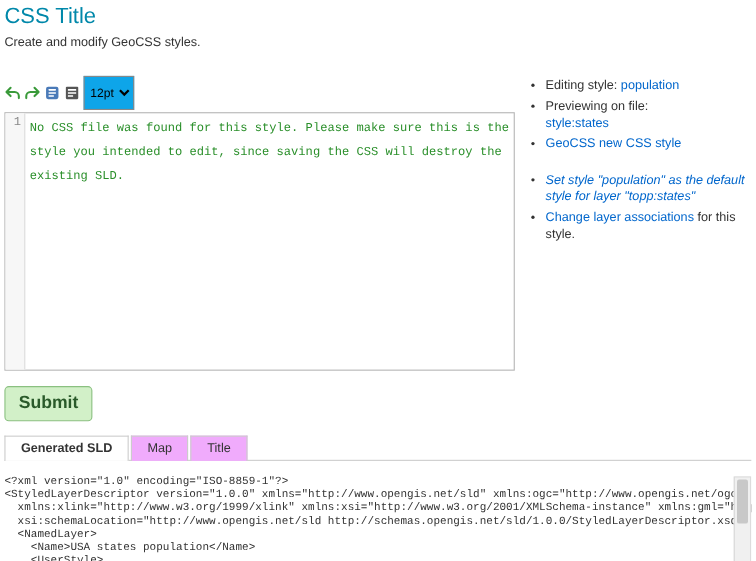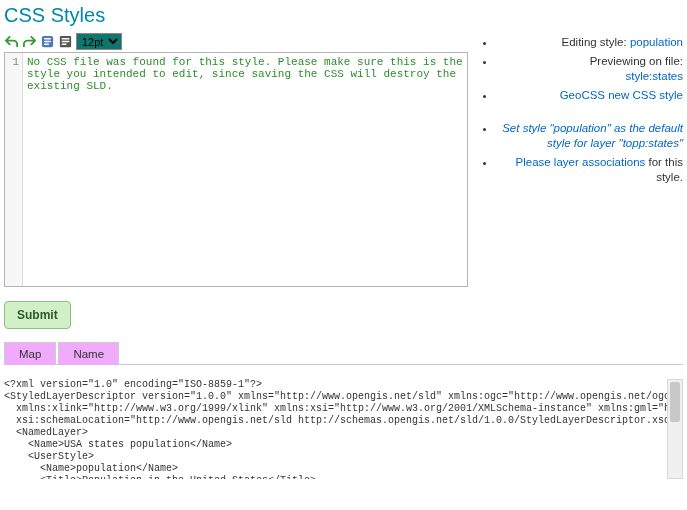--- a/index.html
+++ b/index.html
@@ -2,52 +2,53 @@
 <html><head>
 <meta charset="utf-8">
 <style>
   * { box-sizing: border-box; margin: 0; padding: 0; }
   body { font-family: Arial, Helvetica, sans-serif; font-size: 12px; color: #333; background: #fff; width: 687px; }
   .page { padding: 0 4px 0 4px; }
   h1.title { color: #0088aa; font-size: 20px; font-weight: normal; padding: 4px 0 6px 0; }
   .subtitle { font-size: 11.5px; color: #333; margin-bottom: 24px; }
   .layout { display: flex; gap: 10px; }
   .left-col { flex: 0 0 464px; }
-  .right-col { flex: 1; padding-top: 2px; font-size: 11.5px; text-align: right; }
+  .right-col { flex: 1; padding-top: 2px; font-size: 11.5px; }
 
   .toolbar { display: flex; align-items: center; gap: 3px; margin-bottom: 2px; }
   .ticon { width: 15px; height: 15px; cursor: pointer; }
-  .font-size-sel { border: 1px solid #888; font-size: 11px; height: 17px; padding: 0 1px; background: #0f766e; }
+  .font-size-sel { border: 1px solid #888; font-size: 11px; height: 31px; padding: 0 1px; background: #0ea5e9; }
 
   .editor-wrap { border: 1px solid #b5b5b5; height: 235px; display: flex; background: #fff; }
   .gutter { width: 18px; background: #f7f7f7; border-right: 1px solid #ddd; font-family: "Courier New", monospace; font-size: 11px; color: #888; text-align: right; padding: 3px 3px 0 0; }
-  .code-area { flex: 1; font-family: "Courier New", monospace; font-size: 11px; line-height: 12px; color: #2a8f2a; padding: 3px 4px; white-space: pre-wrap; word-break: break-word; }
+  .code-area { flex: 1; font-family: "Courier New", monospace; font-size: 11px; line-height: 22px; color: #2a8f2a; padding: 3px 4px; white-space: pre-wrap; word-break: break-word; }
 
-  .submit-btn { margin-top: 14px; background: #d2f0c8; border: 1px solid #8ac080; border-radius: 4px; padding: 6px 12px; font-size: 12px; font-weight: bold; color: #2a5a2a; cursor: pointer; }
+  .submit-btn { margin-top: 14px; background: #d2f0c8; border: 1px solid #8ac080; border-radius: 4px; padding: 6px 12px; font-size: 16px; font-weight: bold; color: #2a5a2a; cursor: pointer; }
 
   .tabs { margin-top: 12px; display: flex; border-bottom: 1px solid #ccc; }
   .tab { border: 1px solid #ccc; border-bottom: none; padding: 5px 14px; font-size: 11.5px; background: #f0abfc; margin-right: 2px; position: relative; top: 1px; cursor: pointer; }
   .tab.active { background: #fff; font-weight: bold; }
 
   .sld-wrap { position: relative; margin-top: 14px; height: 100px; overflow: hidden; }
   .sld-pre { font-family: "Courier New", monospace; font-size: 10px; line-height: 12px; color: #333; white-space: pre; padding: 0 18px 0 0; }
   .sld-scroll { position: absolute; right: 0; top: 0; bottom: 0; width: 16px; background: #f0f0f0; border: 1px solid #d8d8d8; }
   .sld-thumb { position: absolute; top: 2px; left: 2px; right: 2px; height: 40px; background: #c8c8c8; border-radius: 2px; }
 
   .side-list { list-style: disc; padding-left: 18px; }
   .side-list li { margin-bottom: 4px; line-height: 15px; }
   .spacer { height: 10px; list-style:none; }
   a.lnk { color: #0066cc; text-decoration: none; cursor: pointer; }
   .ital { font-style: italic; }
 </style>
 </head>
 <body>
 
 <div class="page">
-  <h1 class="title">CSS Styles</h1>
+  <h1 class="title">CSS Title</h1>
+  <div class="subtitle">Create and modify GeoCSS styles.</div>
 
   <div class="layout">
     <div class="left-col">
       <div class="toolbar">
         <span class="ticon">
           <svg viewBox="0 0 16 16" width="15" height="15">
               <path d="M6 3 L2 7 L6 11 M2 7 H10 A4 4 0 0 1 14 11 V13" fill="none" stroke="#3a9a3a" stroke-width="2" stroke-linecap="round" stroke-linejoin="round"></path>
             </svg>
         </span>
         <span class="ticon">
@@ -90,29 +91,30 @@
           <a class="lnk">style:states</a>
         </li>
         <li>
           <a class="lnk">GeoCSS new CSS style</a>
         </li>
         <li class="spacer"></li>
         <li>
           <a class="lnk ital">Set style "population" as the default style for layer "topp:states"</a>
         </li>
         <li>
-          <a class="lnk">Please layer associations</a><span> for this style.</span>
+          <a class="lnk">Change layer associations</a><span> for this style.</span>
         </li>
       </ul>
     </div>
   </div>
 
   <div class="tabs">
+    <div class="tab active">Generated SLD</div>
     <div class="tab">Map</div>
-    <div class="tab">Name</div>
+    <div class="tab">Title</div>
   </div>
 
   <div class="sld-wrap">
     <pre class="sld-pre">&lt;?xml version="1.0" encoding="ISO-8859-1"?&gt;
 &lt;StyledLayerDescriptor version="1.0.0" xmlns="http://www.opengis.net/sld" xmlns:ogc="http://www.opengis.net/ogc"
   xmlns:xlink="http://www.w3.org/1999/xlink" xmlns:xsi="http://www.w3.org/2001/XMLSchema-instance" xmlns:gml="http://www.opengis.net/gml"
   xsi:schemaLocation="http://www.opengis.net/sld http://schemas.opengis.net/sld/1.0.0/StyledLayerDescriptor.xsd"&gt;
   &lt;NamedLayer&gt;
     &lt;Name&gt;USA states population&lt;/Name&gt;
     &lt;UserStyle&gt;

